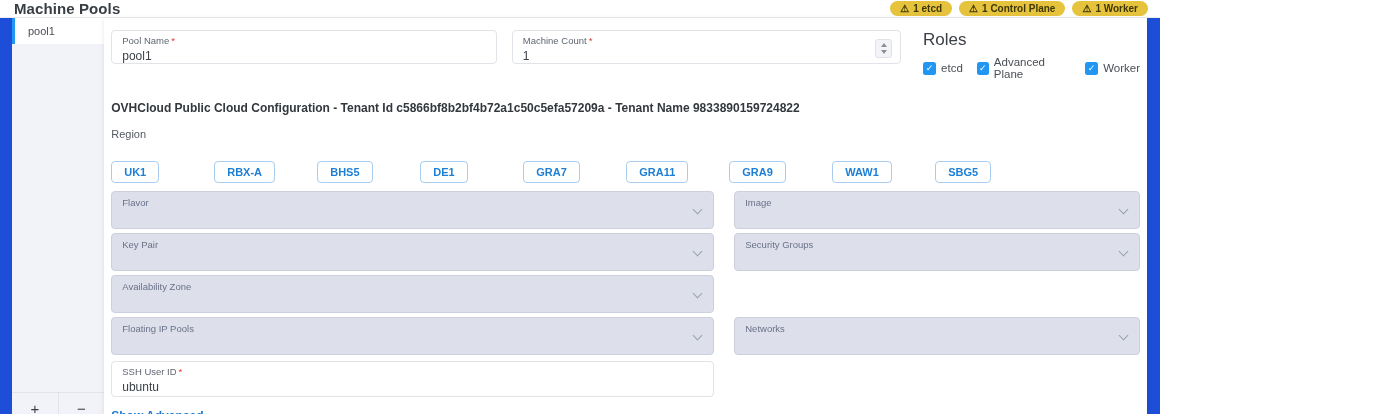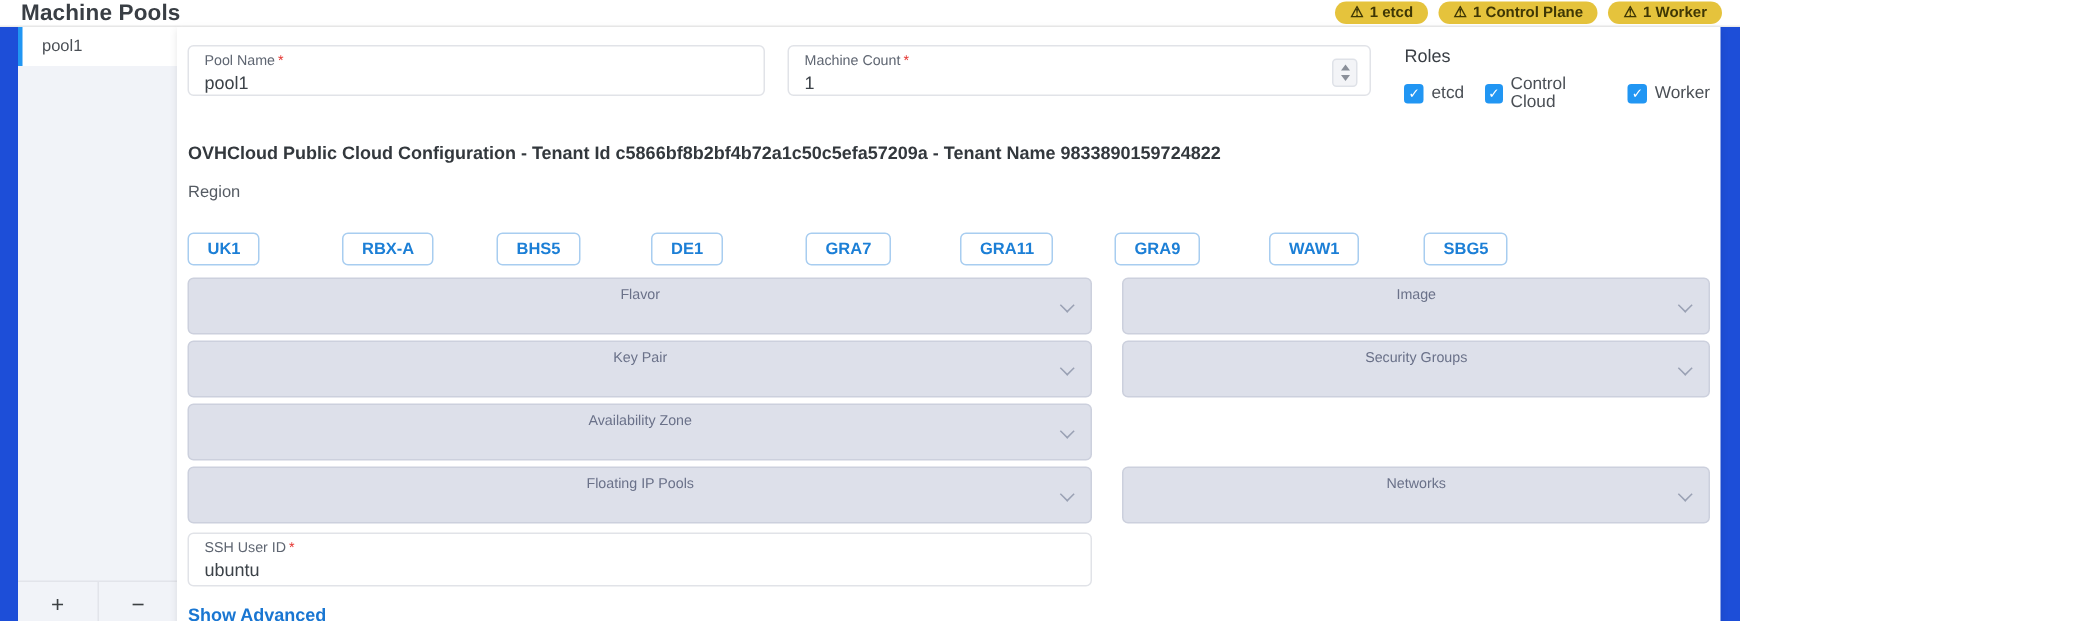--- a/index.html
+++ b/index.html
@@ -42,36 +42,36 @@
   .machine-count-field { width:402px; height:34px; margin-left:15px; position:relative; }
   .stepper { position:absolute; right:8px; top:8px; width:17px; height:19px; background:#f3f4f7;
              border:1px solid #dfe2e8; border-radius:3px; display:flex; flex-direction:column;
              align-items:center; justify-content:center; cursor:pointer; }
   .arrow-up { width:0; height:0; border-left:3.5px solid transparent; border-right:3.5px solid transparent;
               border-bottom:4px solid #8a8f99; margin-bottom:3px; }
   .arrow-down { width:0; height:0; border-left:3.5px solid transparent; border-right:3.5px solid transparent;
                 border-top:4px solid #8a8f99; }
 
   .roles { margin-left:22px; }
-  .roles-heading { font-size:12px; color:#3a3f45; margin-bottom:6px; }
+  .roles-heading { font-size:17px; color:#3a3f45; margin-bottom:6px; }
   .roles-row { display:flex; gap:14px; }
   .role { display:flex; align-items:center; gap:5px; font-size:11.5px; color:#4a4f55; cursor:pointer; }
   .checkbox { width:13px; height:13px; background:#2196f3; border-radius:2.5px; color:#fff;
               font-size:9px; line-height:13px; display:flex; align-items:center; justify-content:center; }
 
   .cloud-heading { margin-top:21px; font-size:12px; font-weight:700; color:#33383d; }
   .region-label { margin-top:13px; font-size:11px; color:#555b63; }
   .region-row { margin-top:21px; display:grid; grid-template-columns:repeat(9,103px); justify-items:start; }
   .region-btn { min-width:44px; padding:4px 12px; border:1px solid #a8cdf0; border-radius:4px;
                 background:#fff; color:#1c7fd6; font-size:11px; font-weight:600; text-align:center;
                 cursor:pointer; font-family:inherit; }
 
   .selects-grid { margin-top:8px; display:grid; grid-template-columns:603px 1fr; gap:4px 20px; }
   .select { position:relative; height:38px; background:#dde0ea; border:1px solid #ccd0dd;
-            border-radius:4px; padding:5px 10px; cursor:pointer;text-align:center; }
+            border-radius:4px; padding:5px 10px; cursor:pointer; }
   .select-label { font-size:9.5px; color:#6a7189; }
   .chev { position:absolute; right:12px; top:14px; width:7px; height:7px;
           border-right:1.5px solid #9aa1b4; border-bottom:1.5px solid #9aa1b4; transform:rotate(45deg); }
   .empty-cell { height:38px; }
 
   .ssh-field { margin-top:6px; width:603px; height:36px; }
   .show-advanced { display:inline-block; margin-top:12px; font-size:12px; font-weight:700;
                    color:#1976d2; cursor:pointer; }
 
   .footer-strip { height:14px; background:#f7f8fa; }
@@ -136,21 +136,21 @@
 
         <div class="roles">
           <div class="roles-heading">Roles</div>
           <div class="roles-row">
             <span class="role">
               <span class="checkbox">✓</span>
               <span>etcd</span>
             </span>
             <span class="role">
               <span class="checkbox">✓</span>
-              <span>Control Cloud</span>
+              <span>Advanced Plane</span>
             </span>
             <span class="role">
               <span class="checkbox">✓</span>
               <span>Worker</span>
             </span>
           </div>
         </div>
       </div>
 
       

